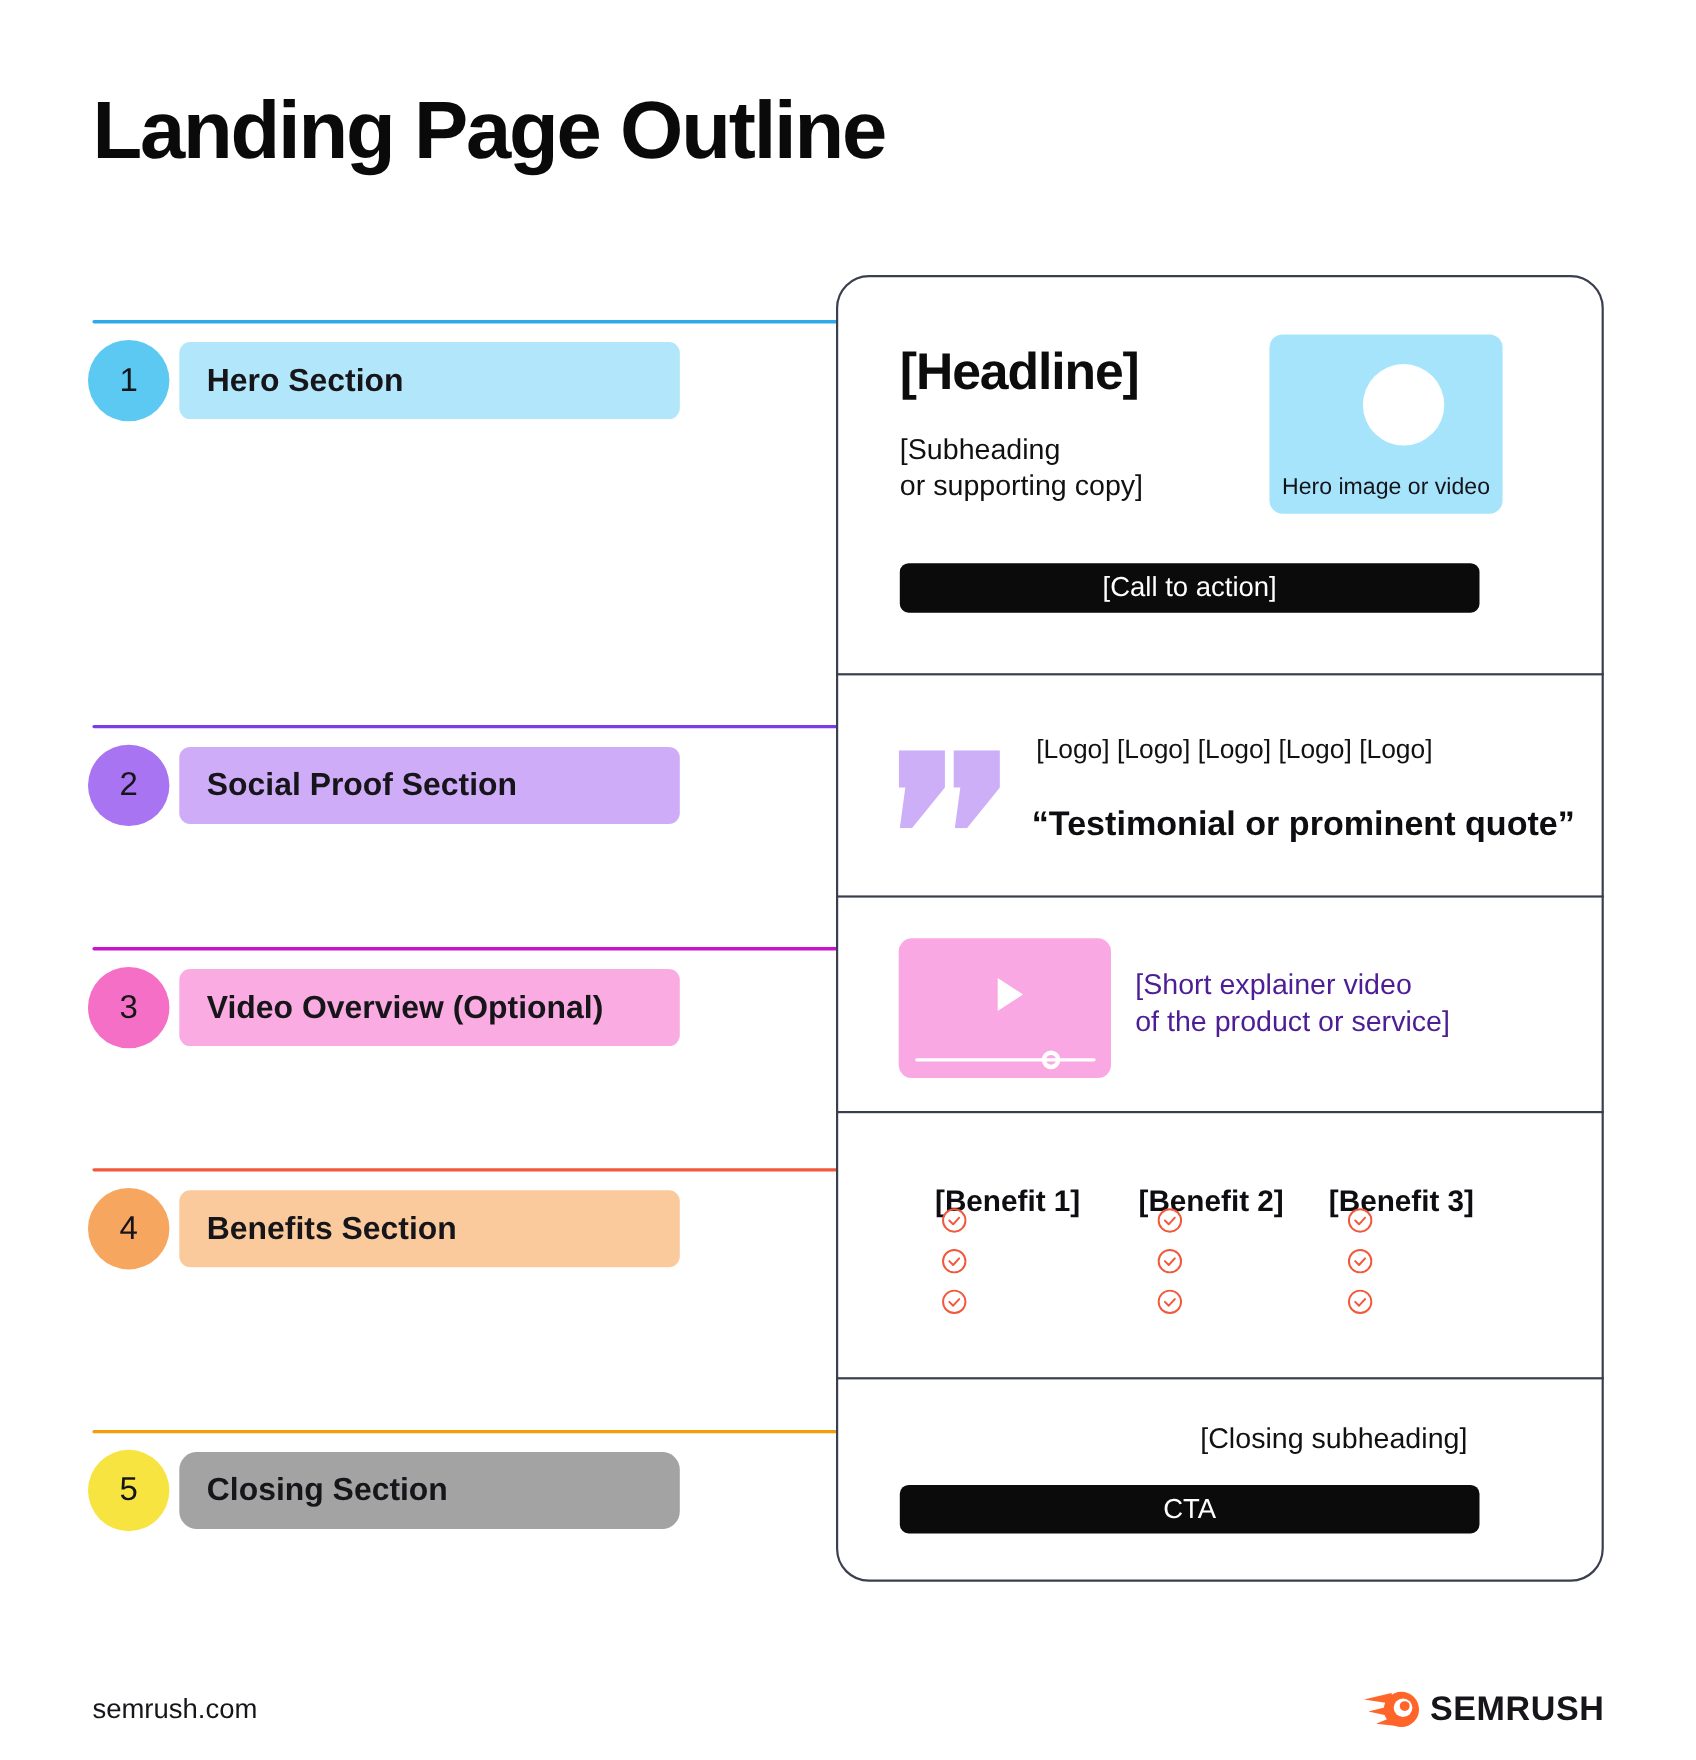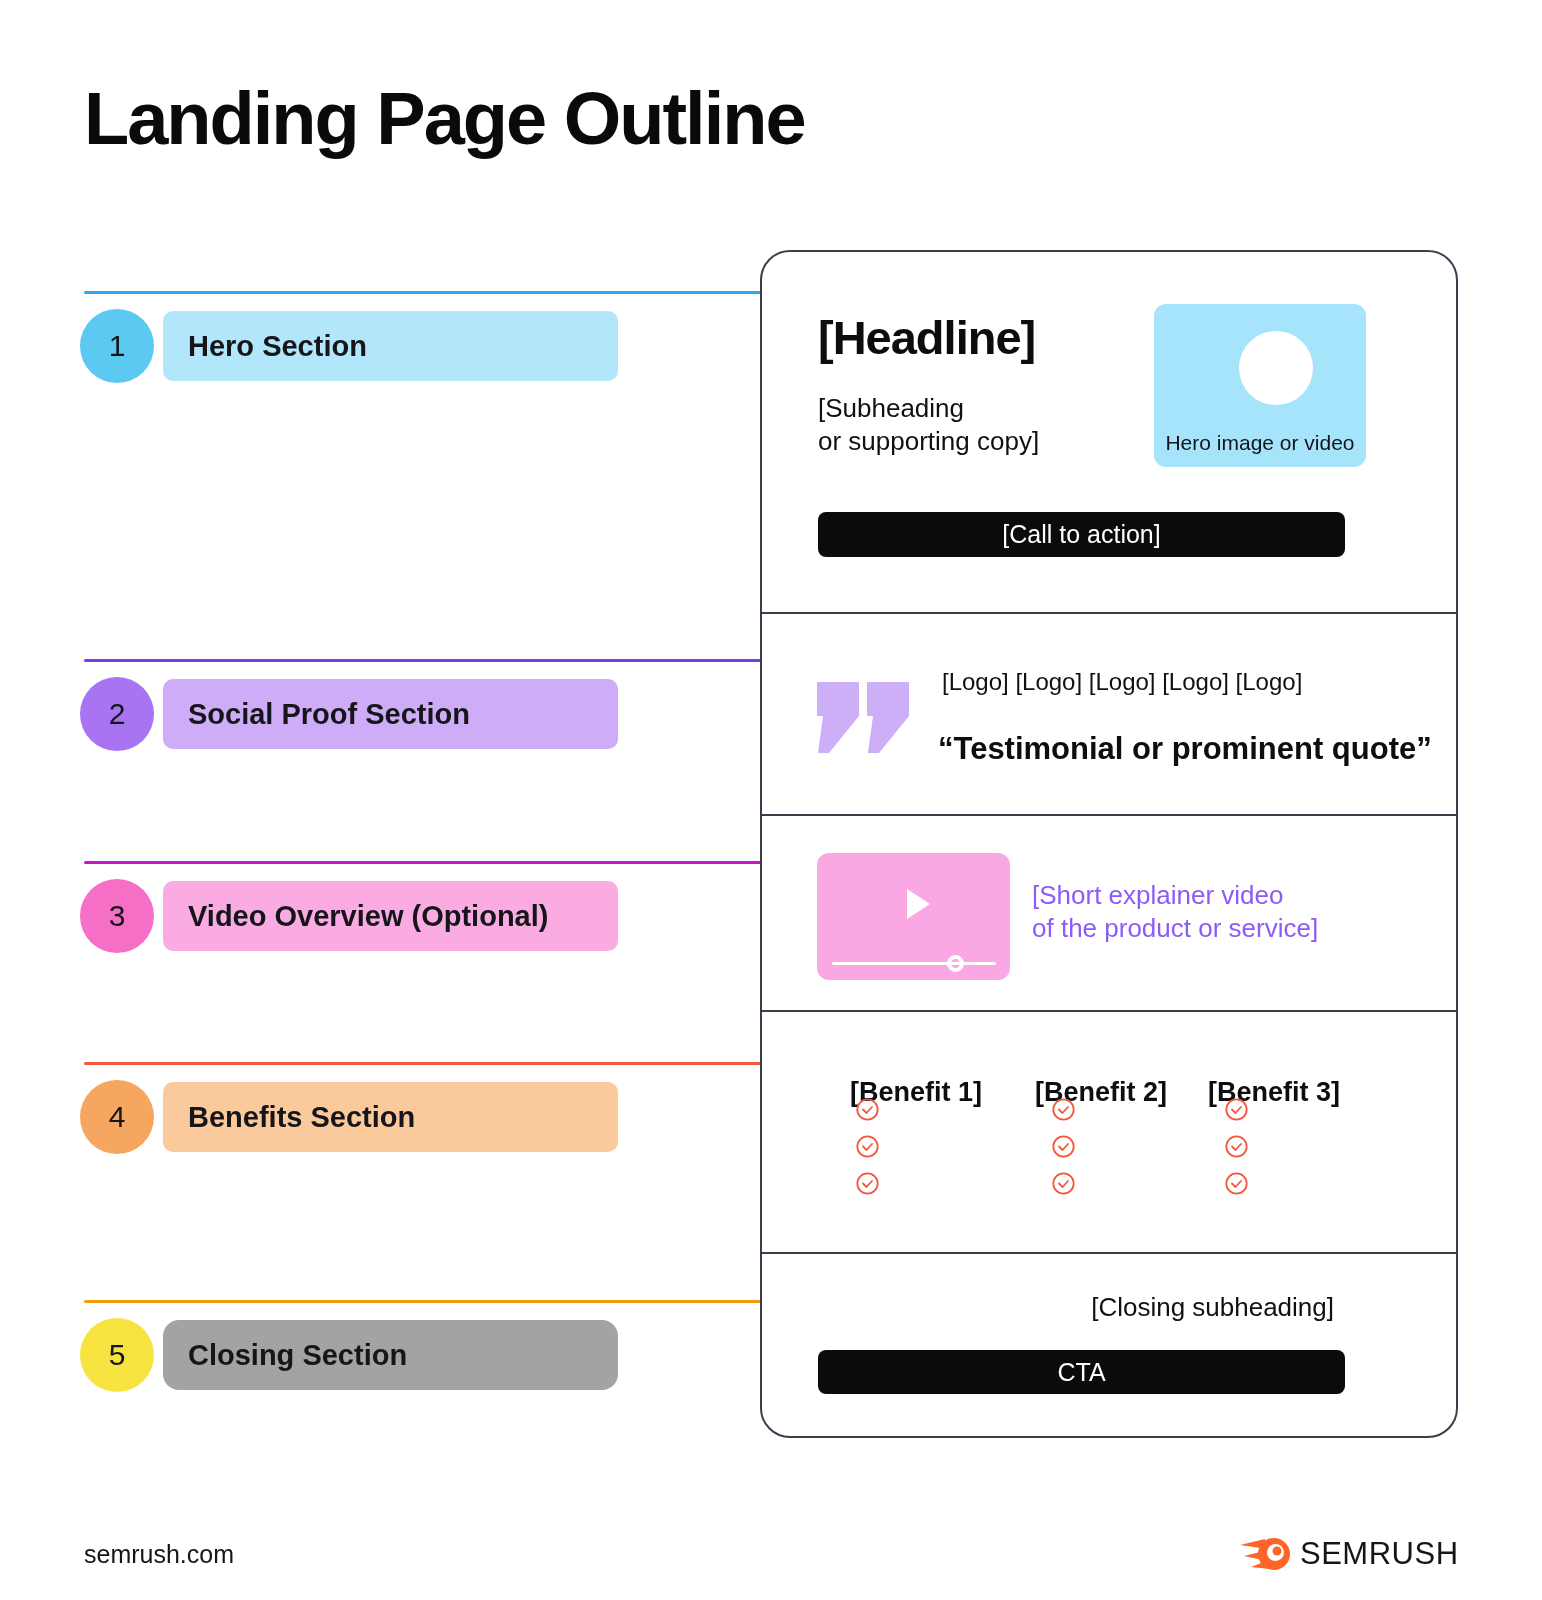--- a/index.html
+++ b/index.html
@@ -87,39 +87,39 @@
     left: 90px; top: 36px; width: 0; height: 0;
     border-left: 23px solid #ffffff;
     border-top: 15px solid transparent;
     border-bottom: 15px solid transparent;
   }
   .progress-line { left: 15px; top: 109px; width: 164px; height: 3px; background: #ffffff; border-radius: 2px; }
   .progress-knob {
     left: 130px; top: 102px; width: 17px; height: 17px;
     border: 4px solid #ffffff; border-radius: 50%; background: transparent;
   }
-  .video-caption { left: 1032px; top: 879px; font-size: 26px; line-height: 33px; color: #8b5cf6; }
+  .video-caption { left: 1032px; top: 879px; font-size: 26px; line-height: 33px; color: #4c1d95; }
 
   
   .benefit-label { top: 1048px; font-size: 27px; font-weight: 600; color: #0e0e12; margin-top: 29px; }
   .b1 { left: 850px; } .b2 { left: 1035px; } .b3 { left: 1208px; }
   .check { width: 23px; height: 23px; }
   .chk-c1 { left: 856px; } .chk-c2 { left: 1052px; } .chk-c3 { left: 1225px; }
   .chk-r1 { top: 1098px; } .chk-r2 { top: 1135px; } .chk-r3 { top: 1172px; }
 
   
   .closing-subheading {
     left: 760px; width: 574px; top: 1292px; text-align: right;
     font-size: 26px; color: #111;
   }
 
   
   .site-url { left: 84px; top: 1540px; font-size: 25px; color: #16161a; }
   .brand-logo { left: 1240px; top: 1536px; display: flex; align-items: center; gap: 8px; }
-  .brand-text { font-size: 31px; font-weight: 400; letter-spacing: 0.5px; color: #16161a; }
+  .brand-text { font-size: 31px; font-weight: 700; letter-spacing: 0.5px; color: #16161a; }
 </style>
 </head>
 <body>
 
 <div id="canvas">
 
   <div class="abs main-title">Landing Page Outline</div>
 
   <div class="abs conn-line c1-line" style="top:291px"></div>
   <div class="abs conn-dot  c1-line" style="top:281px"></div>

